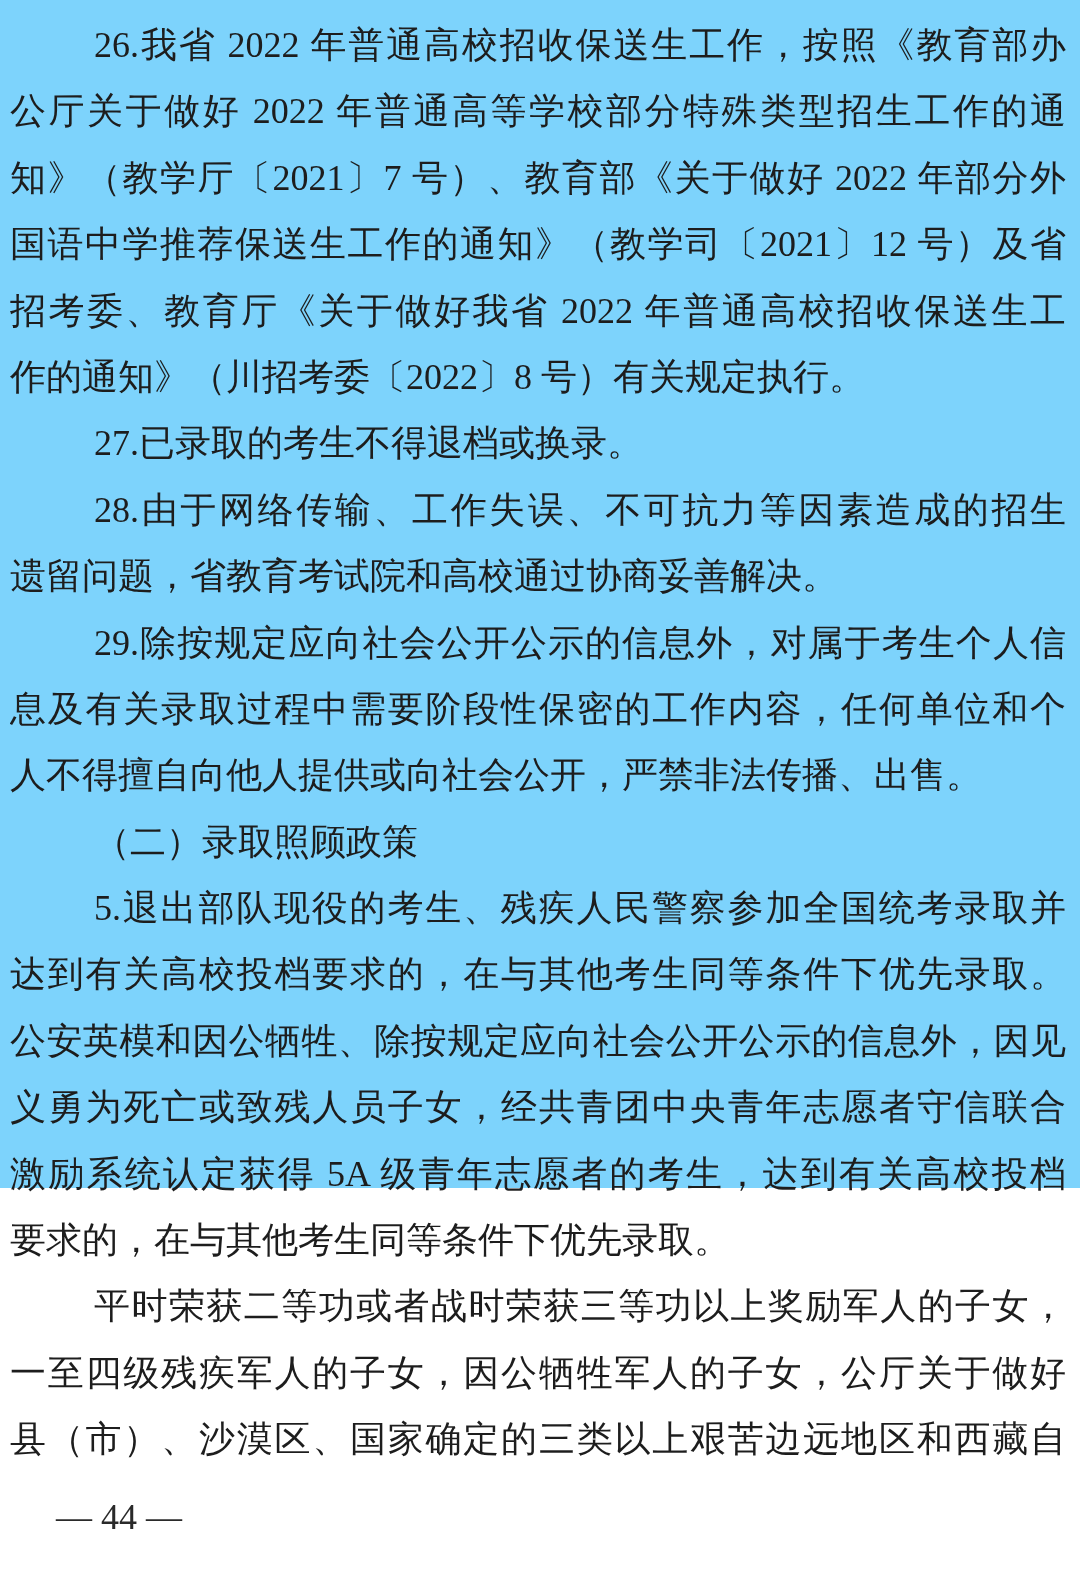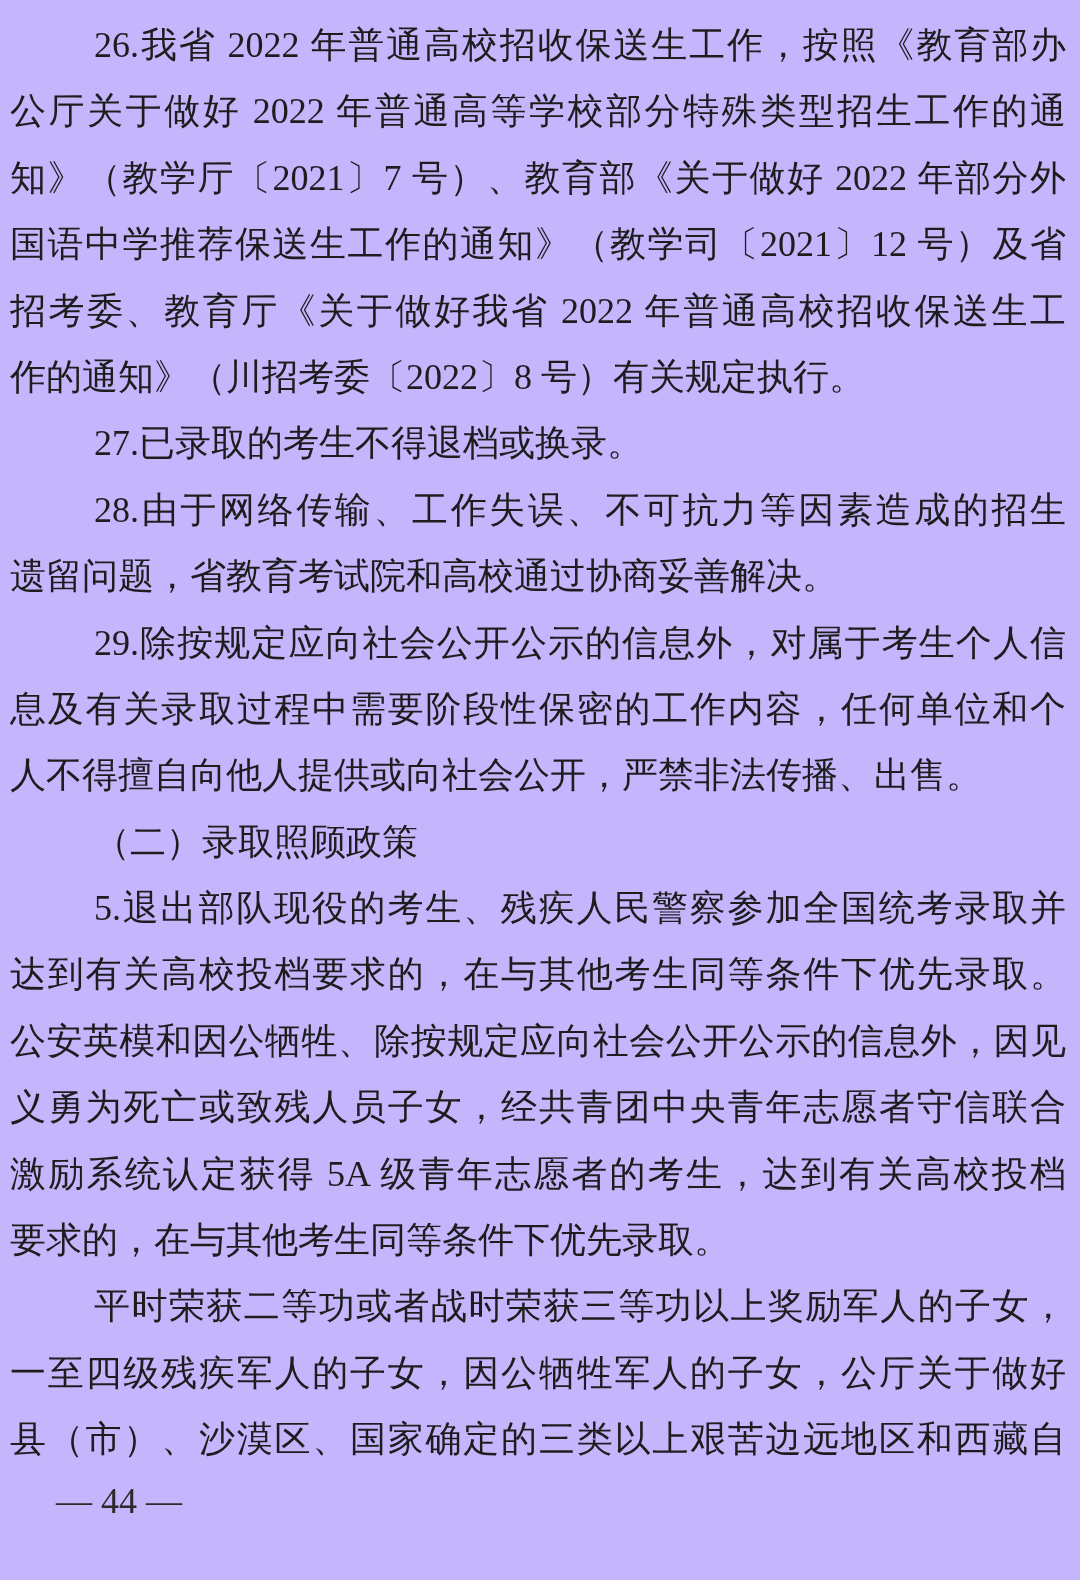--- a/index.html
+++ b/index.html
@@ -10,23 +10,23 @@
   body {
     width: 1080px;
     height: 1580px;
     overflow: hidden;
     font-family: "Liberation Serif", "DejaVu Serif", serif;
     color: #1d1d1d;
   }
   .page {
     box-sizing: border-box;
     width: 1080px;
-    height: 1580px;
+    height: 1188px;
     padding: 12px 14px 0 10px;
-    background: #c4b5fd;
+    background: #7dd3fc;
   }
   .body-text {
     width: 1056px;
   }
   .line {
     font-size: 36px;
     line-height: 66.4px;
     height: 66.4px;
     white-space: pre-wrap;
     text-align: justify;
@@ -36,20 +36,21 @@
   .line.indent {
     text-indent: 84px;
   }
   .line.last {
     text-align-last: left;
   }
   .line.heading {
     font-weight: 400;
   }
   .page-footer {
+    margin-top: 16px;
     padding-left: 46px;
     font-size: 36px;
     line-height: 56px;
     text-align: left;
     color: #2a2a2a;
   }
 </style>
 </head>
 <body style="background: rgb(255, 255, 255); color: rgb(29, 29, 29);">
 

